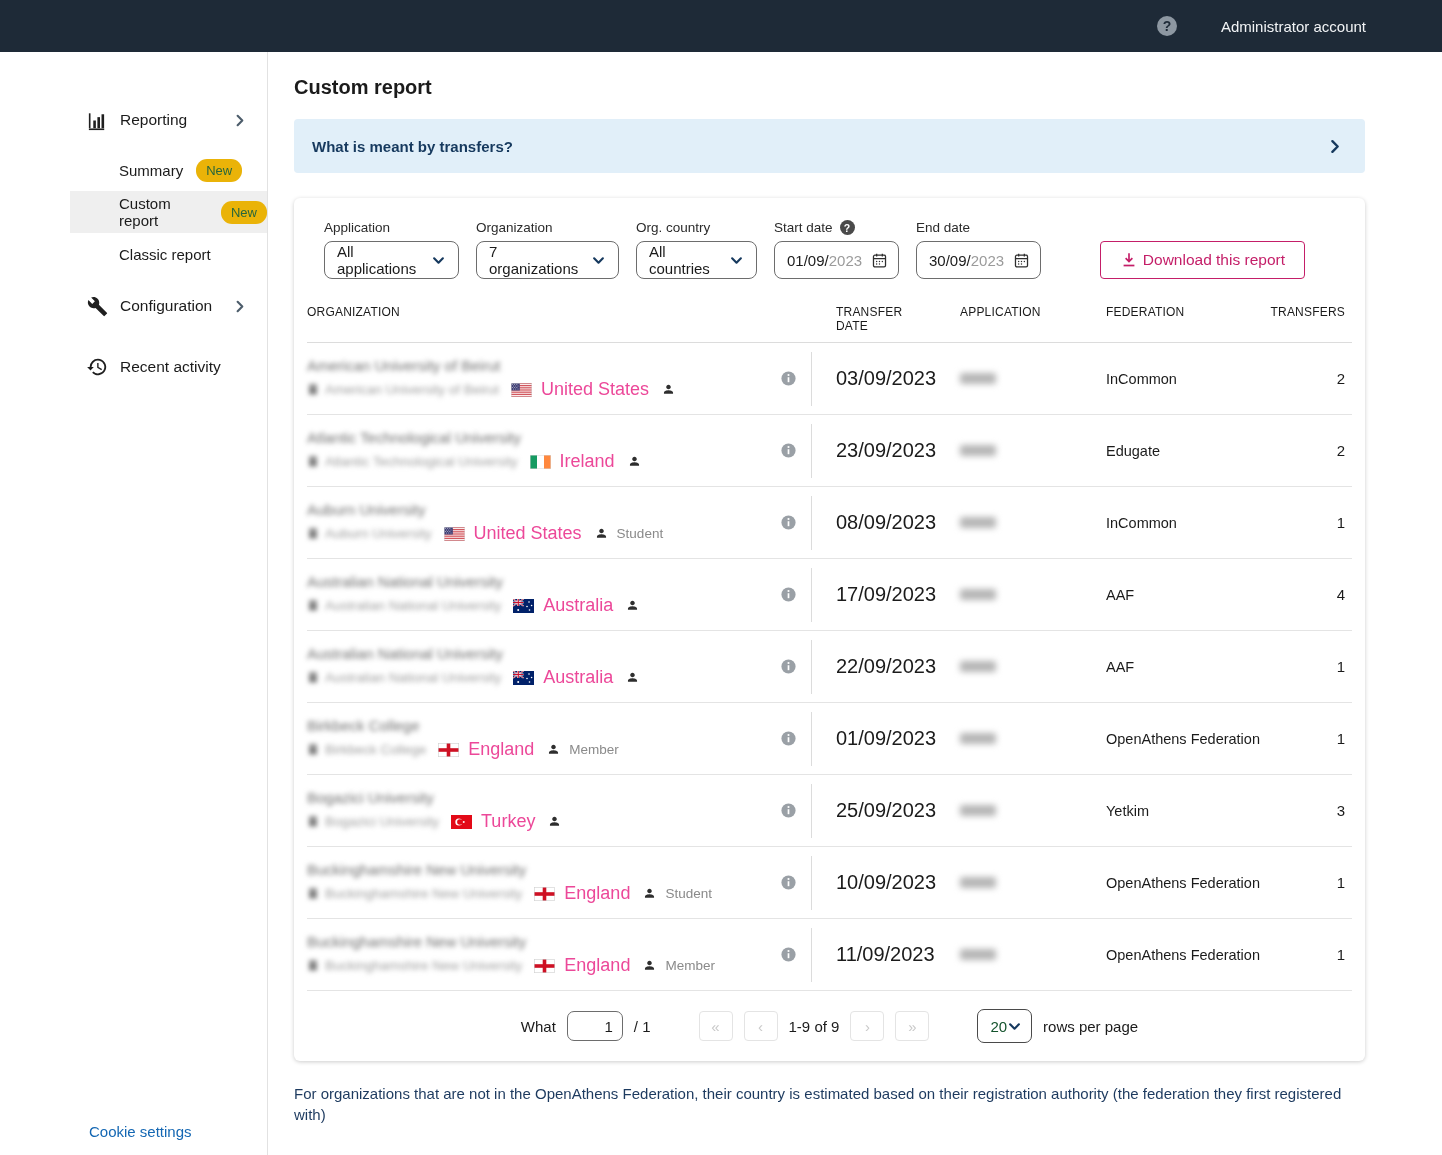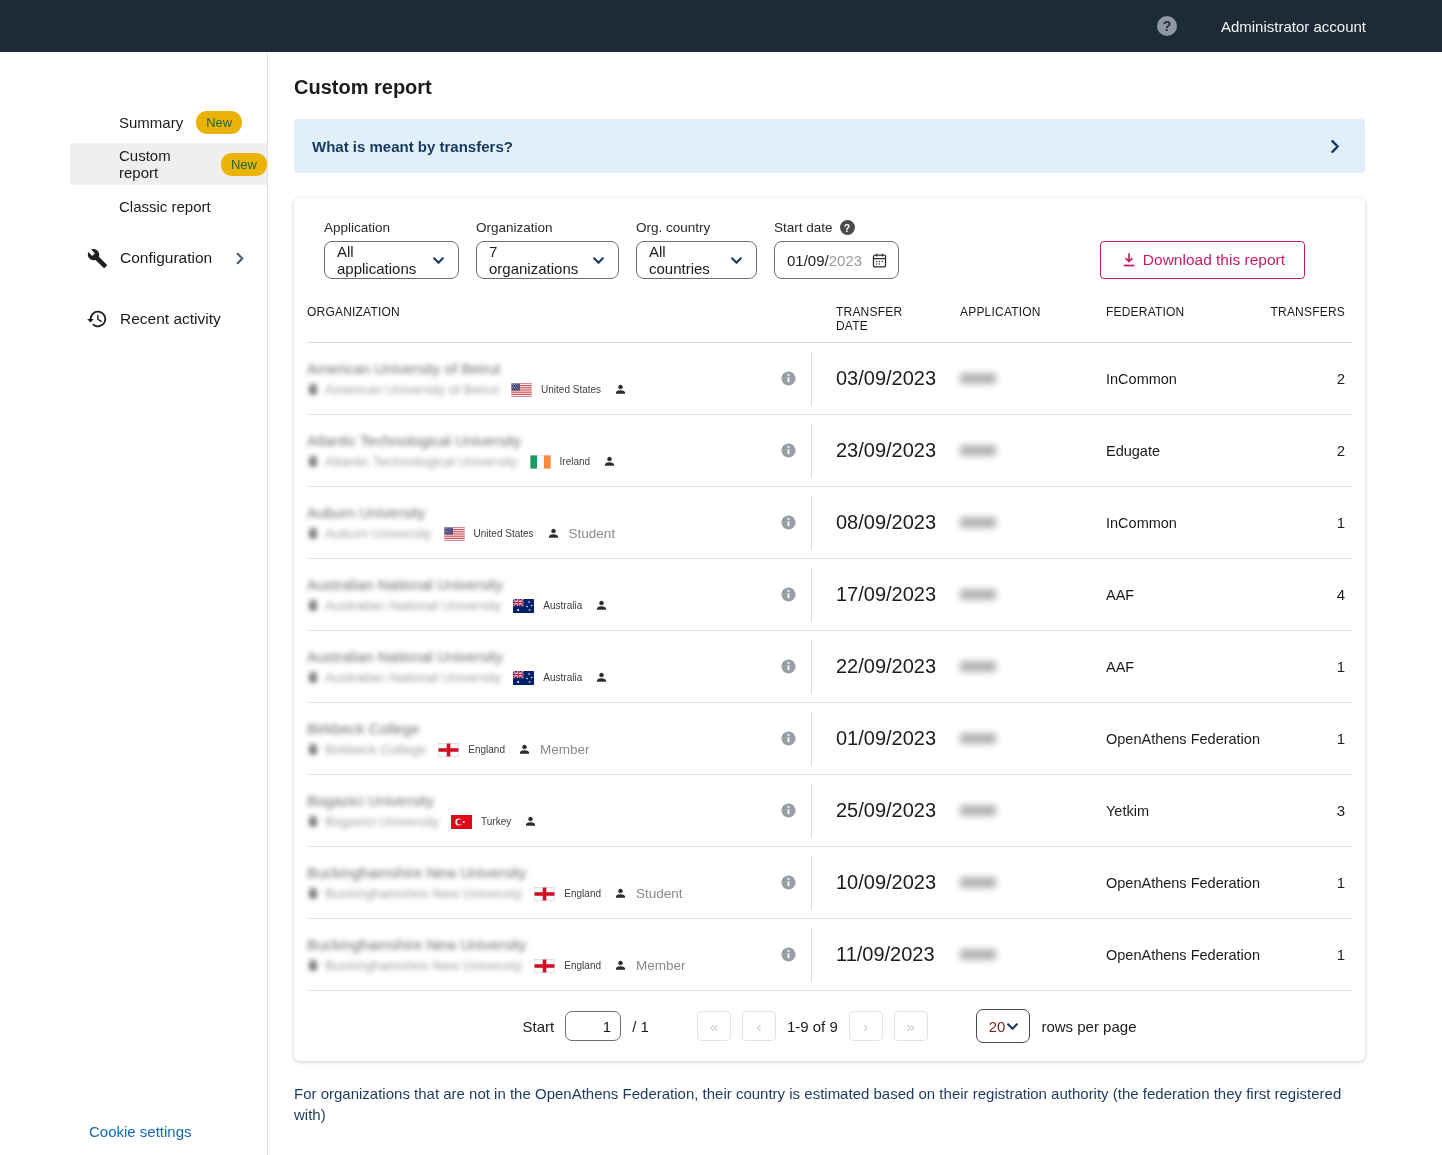--- a/index.html
+++ b/index.html
@@ -56,56 +56,73 @@
   .tablewrap { margin-top:26px; padding:0 13px; }
   .grid-cols { display:grid; grid-template-columns:1fr 46px 1px 124px 146px 178px 92px; }
   .thead { font-size:12px; color:#1b1b1b; letter-spacing:.2px; padding-bottom:9px; border-bottom:1px solid #dcdcdc; }
   .thead .pad, .trow .pad { padding-left:24px; }
   .thead .num, .trow .num { text-align:right; padding-right:7px; }
   .trow { height:72px; align-items:center; border-bottom:1px solid #e4e4e4; }
   .org-name { font-size:15px; color:#6f6f6f; filter:blur(2.6px); margin-bottom:5px; user-select:none; }
   .org-meta { display:flex; align-items:center; gap:9px; }
   .org-sub { display:flex; align-items:center; gap:6px; font-size:13.5px; color:#9d9d9d; filter:blur(2.4px); user-select:none; }
   .flag { display:flex; margin-left:3px; }
-  .country { font-size:10px; color:#404040; }
+  .country { font-size:18px; color:#ec4899; }
   .person { display:flex; margin-left:4px; }
   .role { font-size:13.5px; color:#8a8a8a; }
   .cell-info { display:flex; justify-content:center; cursor:pointer; }
   .vdiv { width:1px; height:54px; background:#dcdcdc; align-self:center; }
   .cell-date { font-size:20px; color:#1b1b1b; }
   .app-blur { display:inline-block; width:36px; height:11px; background:#b5b5b5; border-radius:2px; filter:blur(3px); }
   .cell-fed { font-size:14.5px; color:#1b1b1b; }
   .cell-num { font-size:15px; color:#1b1b1b; }
 
   
   .pagination { height:70px; display:flex; align-items:center; justify-content:center; gap:11px; font-size:15px; color:#1b1b1b; }
   .page-input { width:56px; height:30px; border:1px solid #6d6d6d; border-radius:7px; text-align:right; padding-right:9px; font-size:15px; color:#1b1b1b; font-family:"Liberation Sans",sans-serif; }
   .pg-gap { width:26px; }
   .pg-btn { width:34px; height:30px; border:1px solid #e4e4e4; border-radius:4px; background:#fff; color:#c9c9c9; font-size:15px; display:flex; align-items:center; justify-content:center; cursor:default; }
-  .rpp-select { height:34px; border:1px solid #4a4a4a; border-radius:7px; background:#fff; display:flex; align-items:center; padding:0 9px 0 12px; font-size:15px; color:#7f1d1d; cursor:pointer; }
+  .rpp-select { height:34px; border:1px solid #4a4a4a; border-radius:7px; background:#fff; display:flex; align-items:center; padding:0 9px 0 12px; font-size:15px; color:#14532d; cursor:pointer; }
 
   .footnote { margin-top:22px; width:1060px; color:#1d3a5f; font-size:15px; line-height:1.4; }
 </style>
 </head>
 <body>
 
 <div class="app">
 
   <div class="header">
     <div class="header-right">
       <span class="help-circle">?</span>
       <span class="account">Administrator account</span>
     </div>
   </div>
 
   <div class="body">
 
     <div class="sidebar">
       <div class="nav">
         <div class="nav-gap"></div>
+        <div class="nav-item">
+          <span class="nicon">
+              <svg width="23" height="23" viewBox="0 0 24 24" fill="#1f1f1f">
+                <rect x="3" y="4.5" width="1.7" height="15.5"></rect>
+                <rect x="7.6" y="12" width="2.7" height="8"></rect>
+                <rect x="11.9" y="8.5" width="2.7" height="11.5"></rect>
+                <rect x="16.2" y="5.5" width="2.7" height="14.5"></rect>
+                <rect x="3" y="20.3" width="16" height="1.7"></rect>
+              </svg>
+            </span>
+          <span>Reporting</span>
+          <span class="chev">
+              <svg width="15" height="15" viewBox="0 0 24 24" fill="none" stroke="#4d5d6b" stroke-width="3.4" stroke-linecap="round" stroke-linejoin="round">
+                <path d="M9 4.5l7.5 7.5L9 19.5"></path>
+              </svg>
+            </span>
+        </div>
         <div class="sub-list">
           <div class="sub-item">
             <span>Summary</span>
             <span class="badge">New</span>
           </div>
           <div class="sub-item active">
             <span>Custom report</span>
             <span class="badge">New</span>
           </div>
           <div class="sub-item">
@@ -189,20 +206,39 @@
                 </span>
             </div>
           </div>
           <div>
             <div class="filter-label">
               <span>Start date</span>
               <span class="mini-help">?</span>
             </div>
             <div class="control w-date">
               <span><span>01/09/</span><span class="date-year">2023</span></span>
+              <span class="cal">
+                  <svg width="17" height="17" viewBox="0 0 24 24" fill="none" stroke="#2e2e2e" stroke-width="1.8">
+                    <rect x="3.5" y="4.5" width="17" height="16.5" rx="2"></rect>
+                    <path d="M3.5 9.5h17M8 2.5v4M16 2.5v4"></path>
+                    <g fill="#2e2e2e" stroke="none">
+                      <circle cx="8" cy="13.5" r="1"></circle>
+                      <circle cx="12" cy="13.5" r="1"></circle>
+                      <circle cx="16" cy="13.5" r="1"></circle>
+                      <circle cx="8" cy="17" r="1"></circle>
+                      <circle cx="12" cy="17" r="1"></circle>
+                    </g>
+                  </svg>
+                </span>
+            </div>
+          </div>
+          <div>
+            <div class="filter-label">End date</div>
+            <div class="control w-date">
+              <span><span>30/09/</span><span class="date-year">2023</span></span>
               <span class="cal">
                   <svg width="17" height="17" viewBox="0 0 24 24" fill="none" stroke="#2e2e2e" stroke-width="1.8">
                     <rect x="3.5" y="4.5" width="17" height="16.5" rx="2"></rect>
                     <path d="M3.5 9.5h17M8 2.5v4M16 2.5v4"></path>
                     <g fill="#2e2e2e" stroke="none">
                       <circle cx="8" cy="13.5" r="1"></circle>
                       <circle cx="12" cy="13.5" r="1"></circle>
                       <circle cx="16" cy="13.5" r="1"></circle>
                       <circle cx="8" cy="17" r="1"></circle>
                       <circle cx="12" cy="17" r="1"></circle>
@@ -764,21 +800,21 @@
                 </div>
     <div class="vdiv"></div>
     <div class="cell-date pad">11/09/2023</div>
     <div class="pad"><span class="app-blur"></span></div>
     <div class="cell-fed pad">OpenAthens Federation</div>
     <div class="cell-num num">1</div>
   </div>
 </div>
 
           <div class="pagination">
-            <span>Start</span>
+            <span>What</span>
             <input class="page-input" value="1" style="">
             <span>/ 1</span>
             <span class="pg-gap"></span>
             <button class="pg-btn">«</button>
             <button class="pg-btn">‹</button>
             <span>1-9 of 9</span>
             <button class="pg-btn">›</button>
             <button class="pg-btn">»</button>
             <span class="pg-gap"></span>
             <div class="rpp-select">

